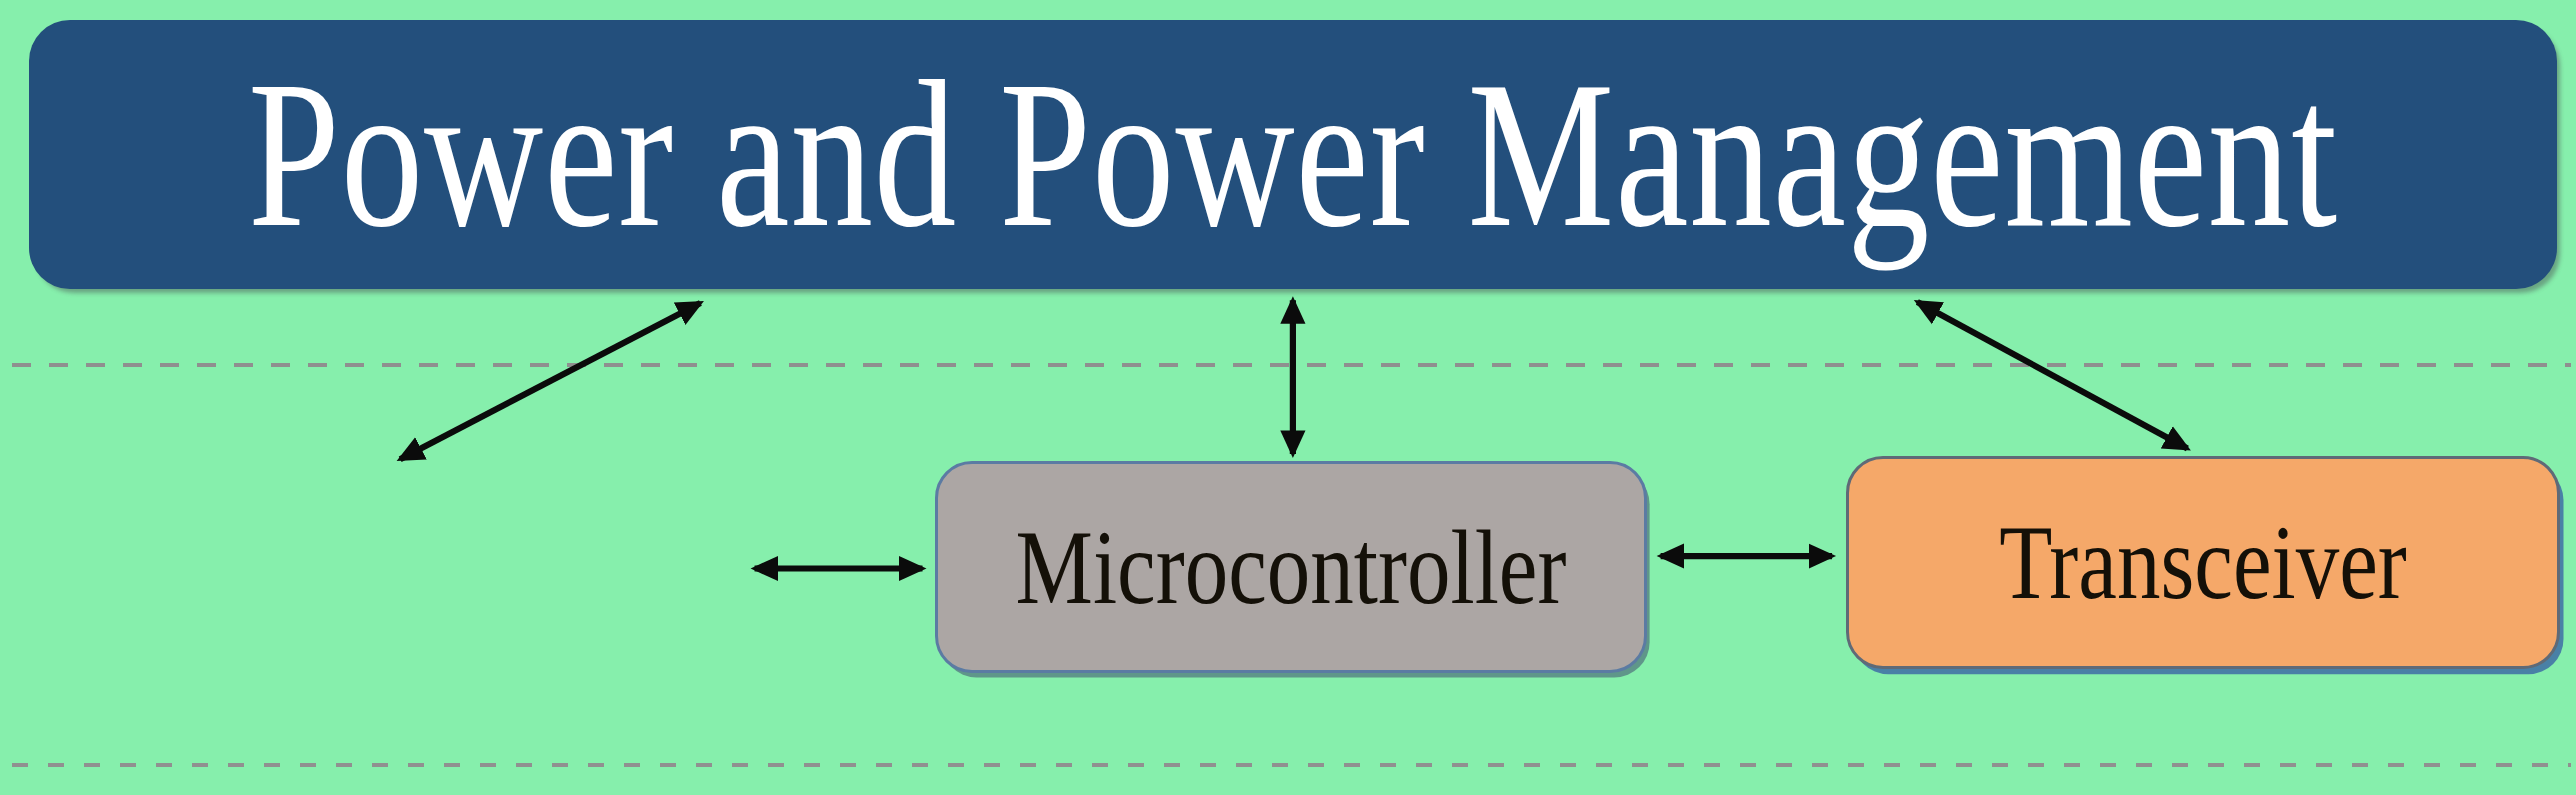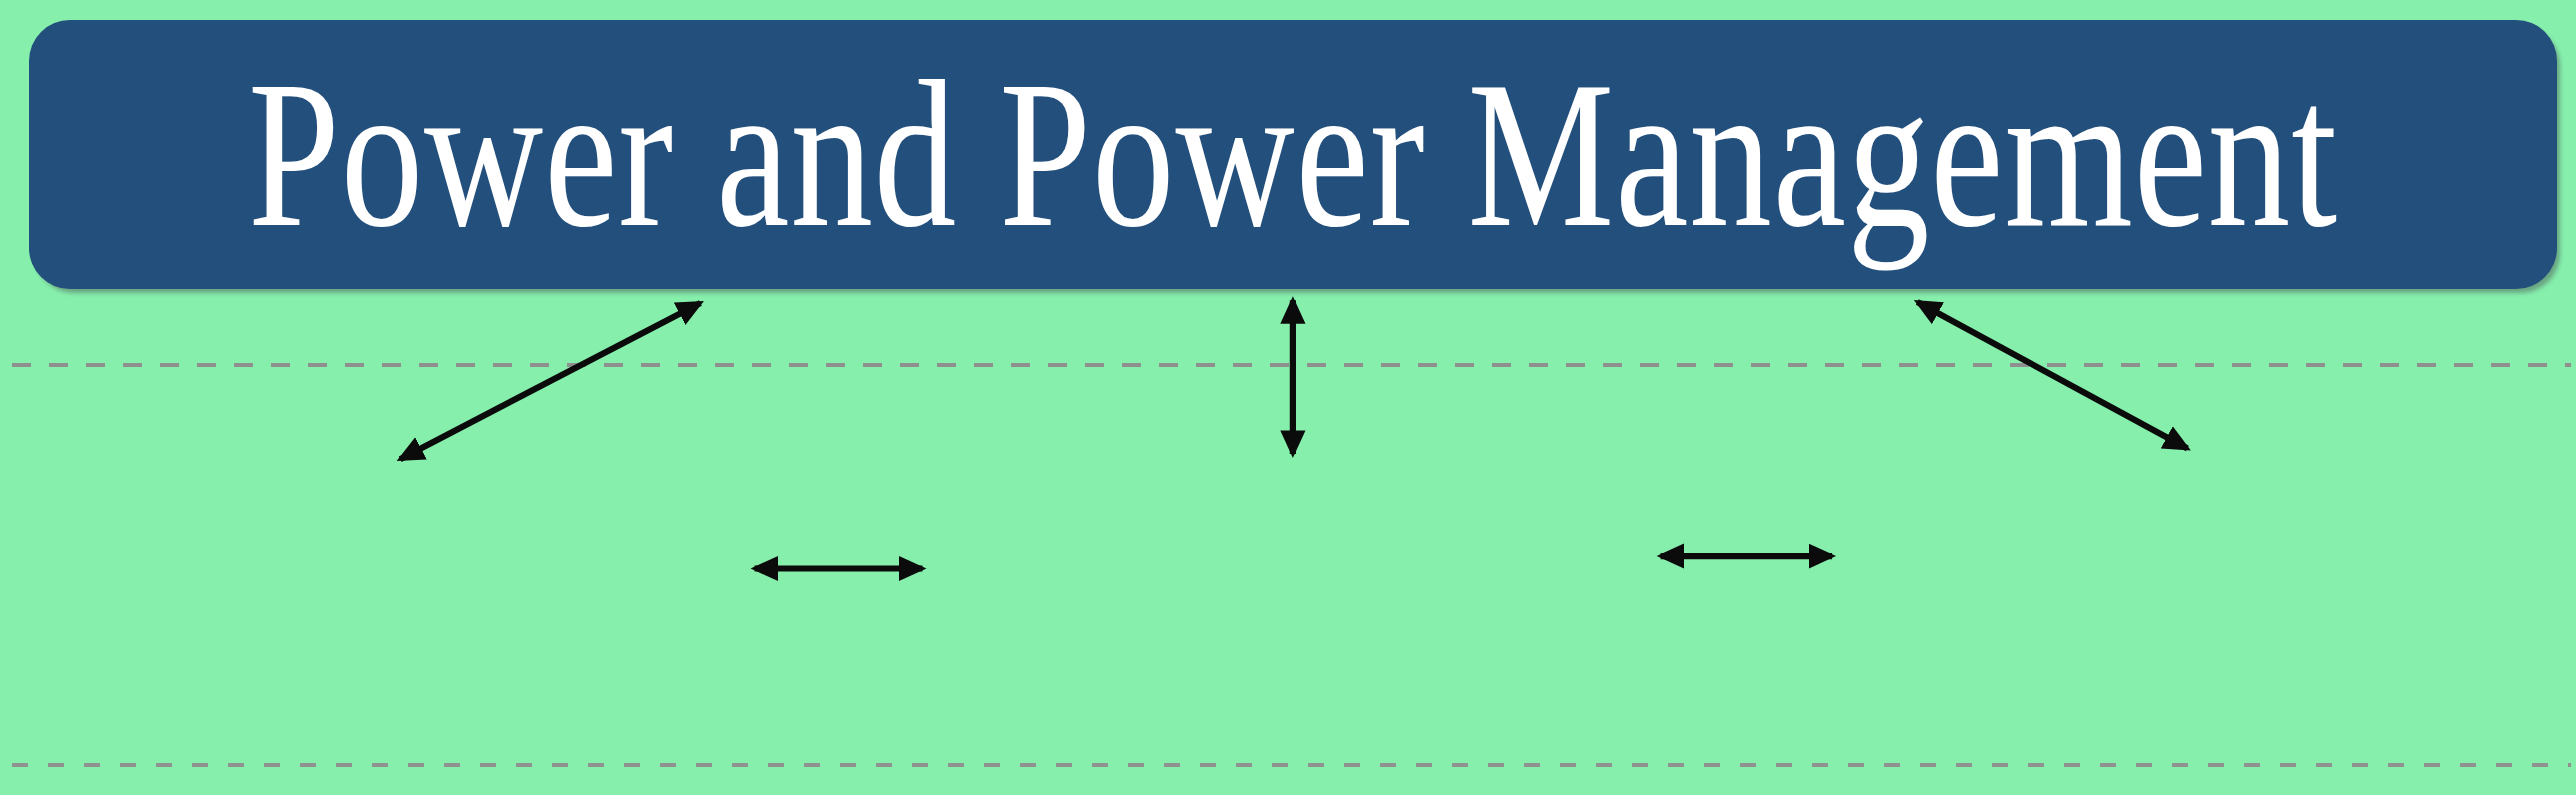--- a/index.html
+++ b/index.html
@@ -111,21 +111,27 @@
 <div id="canvas">
 
   <div class="banner" style="background-color: rgb(35, 79, 124);">
     <span class="label">Power and Power Management</span>
   </div>
 
   <div class="dash-line dash-top"></div>
   <div class="dash-line dash-bottom"></div>
 
 
+  <div class="node node-microcontroller" style="background-color: rgb(172, 166, 164);">
+    <span class="label">Microcontroller</span>
+  </div>
 
+  <div class="node node-transceiver" style="background-color: rgb(245, 168, 105);">
+    <span class="label">Transceiver</span>
+  </div>
 
   <svg id="arrows" viewBox="0 0 2899 895" xmlns="http://www.w3.org/2000/svg">
     <defs>
       <marker id="ah" viewBox="0 0 10 10" refX="8.2" refY="5" markerWidth="4.6" markerHeight="4.6" orient="auto-start-reverse" markerUnits="strokeWidth">
         <path d="M0,0.6 L9.6,5 L0,9.4 Z" fill="#0b0b0b"></path>
       </marker>
     </defs>
     <line x1="788" y1="341" x2="450" y2="517" marker-start="url(#ah)" marker-end="url(#ah)"></line>
     <line x1="1455" y1="338" x2="1455" y2="511" marker-start="url(#ah)" marker-end="url(#ah)"></line>
     <line x1="2158" y1="340" x2="2462" y2="505" marker-start="url(#ah)" marker-end="url(#ah)"></line>

